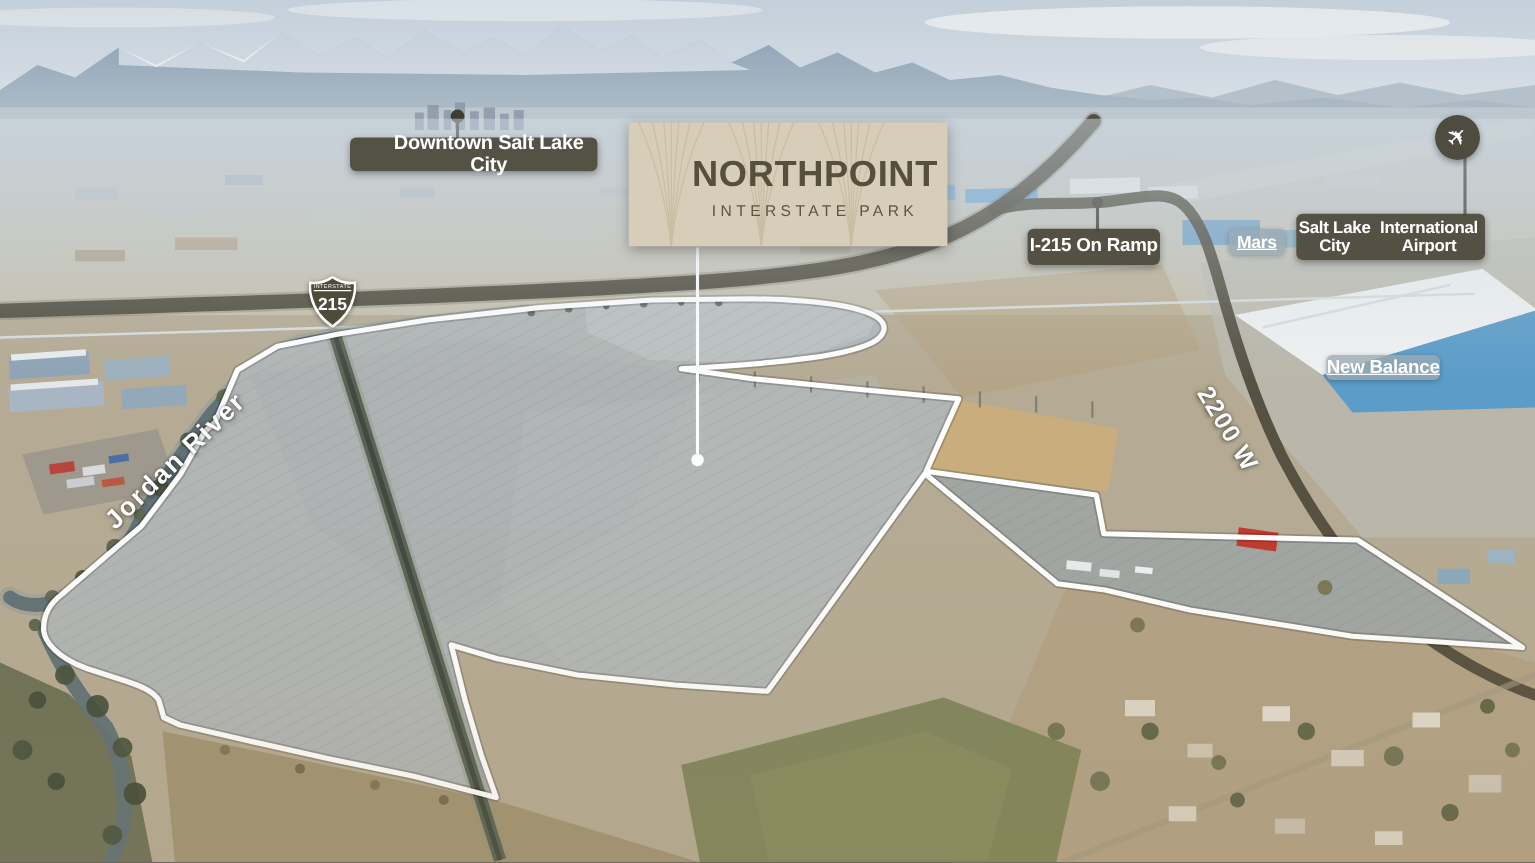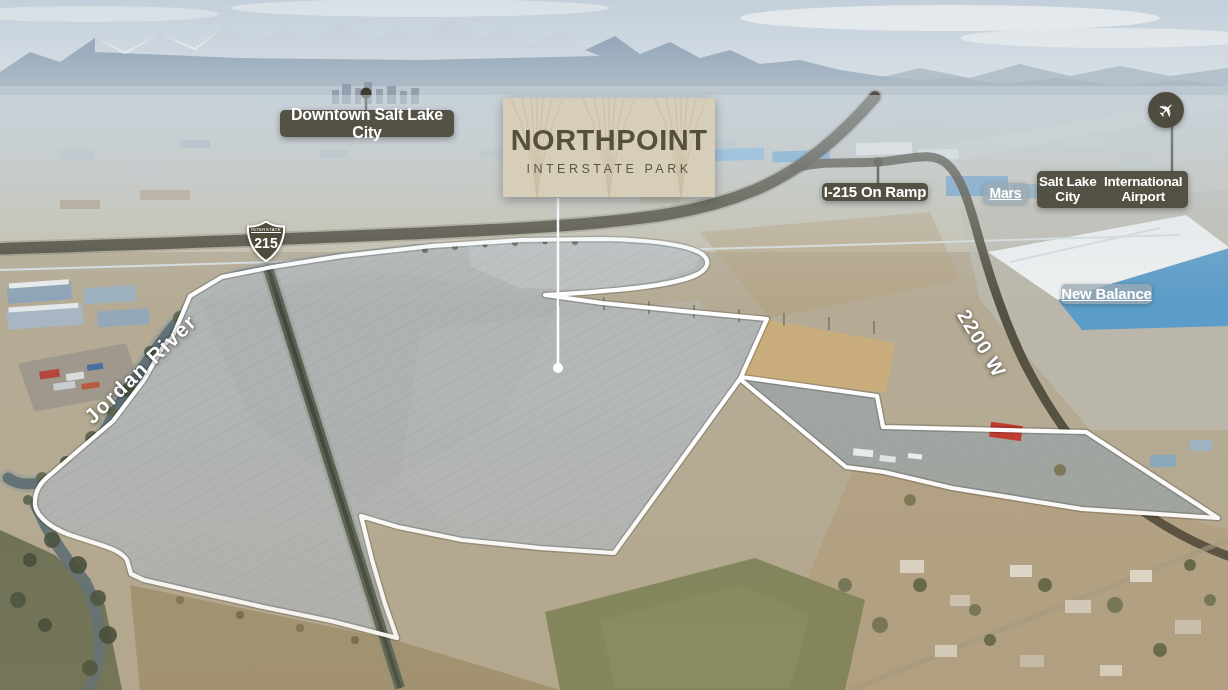--- a/index.html
+++ b/index.html
@@ -9,37 +9,37 @@
   }
   .scene svg.bg{position:absolute;left:0;top:0;}
   
   .pill{
     position:absolute;display:flex;align-items:center;justify-content:center;
     background:rgba(75,72,58,0.93);color:#fff;font-weight:bold;
     border-radius:5px;box-shadow:0 2px 6px rgba(0,0,0,.35);
     text-align:center;letter-spacing:-0.2px;line-height:1.1;
   }
   .pill.light{background:rgba(154,169,179,0.78);box-shadow:0 1px 4px rgba(0,0,0,.25);text-decoration:underline;}
-  .lbl-downtown{left:280px;top:110px;width:174px;height:27px;font-size:16px;}
-  .lbl-onramp{left:822px;top:183px;width:106px;height:18px;font-size:15px;}
+  .lbl-downtown{left:280px;top:110px;width:174px;height:27px;font-size:16px;padding-left:24px;}
+  .lbl-onramp{left:822px;top:183px;width:106px;height:29px;font-size:15px;}
   .lbl-mars{left:983px;top:183px;width:45px;height:21px;font-size:14px;}
   .lbl-airport{left:1037px;top:171px;width:151px;height:37px;font-size:13.5px;flex-direction:row;}
   .lbl-newbalance{left:1061px;top:284px;width:91px;height:20px;font-size:15px;}
   
   .plane-badge{
     position:absolute;left:1148px;top:92px;width:36px;height:36px;border-radius:50%;
     background:rgba(72,69,56,0.95);display:flex;align-items:center;justify-content:center;
     box-shadow:0 2px 5px rgba(0,0,0,.35);
   }
   .plane-badge .glyph{color:#fff;font-size:20px;transform:rotate(-45deg);line-height:1;}
   
   .np-sign{
     position:absolute;left:503px;top:98px;width:212px;height:99px;
     background:#d7ceba;box-shadow:0 3px 10px rgba(0,0,0,.3);
-    display:flex;flex-direction:column;align-items:center;justify-content:center;
+    display:flex;flex-direction:column;align-items:center;justify-content:center;padding-left:43px;
   }
   .np-sign .fans{position:absolute;left:0;top:0;}
   .np-title{position:relative;color:#564f3b;font-size:29px;font-weight:bold;letter-spacing:0.5px;margin-top:4px;}
   .np-subtitle{position:relative;color:#5c5543;font-size:12.5px;letter-spacing:3.5px;margin-top:5px;font-weight:normal;}
   
   .rot-text{
     position:absolute;color:#fff;font-weight:bold;white-space:nowrap;
     text-shadow:0 1px 4px rgba(0,0,0,.55),0 0 2px rgba(0,0,0,.35);
   }
   .txt-2200w{left:962px;top:300px;font-size:20px;letter-spacing:1px;transform:rotate(59deg);transform-origin:left center;}

